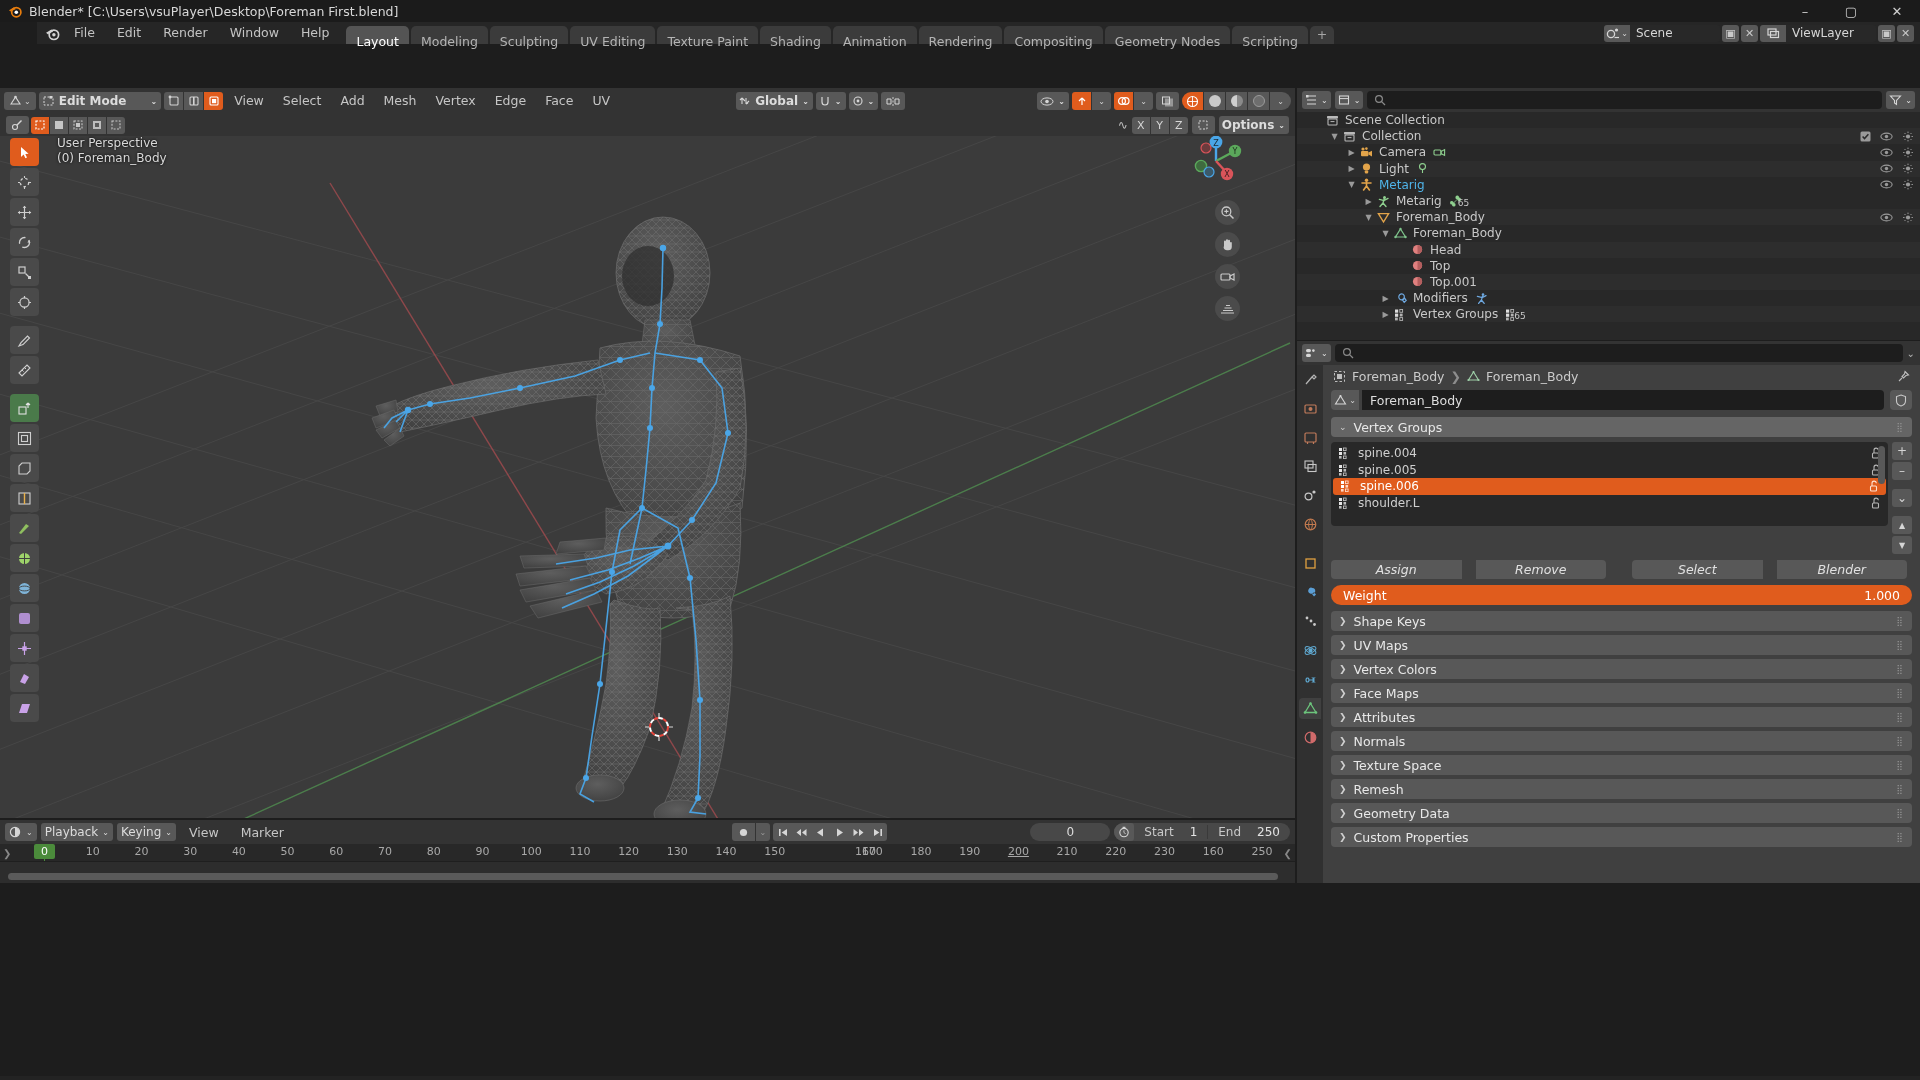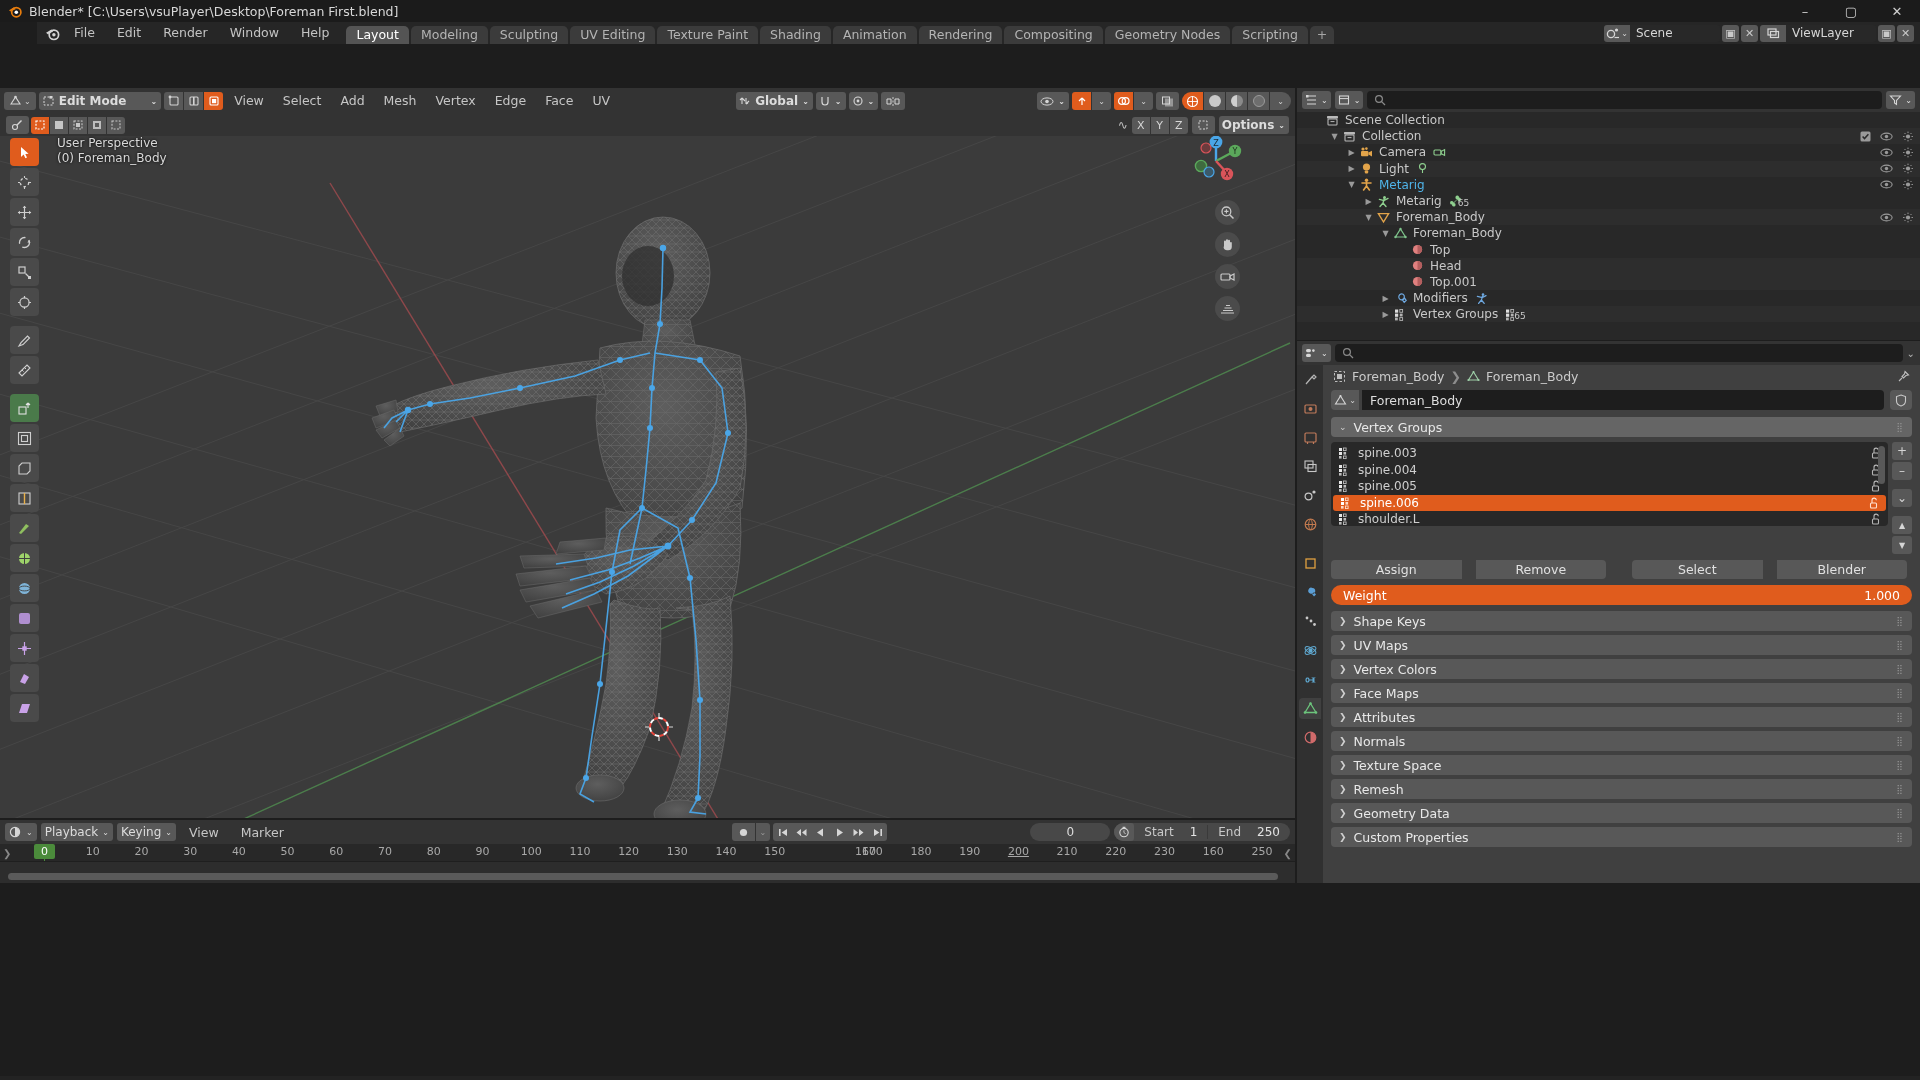--- a/index.html
+++ b/index.html
@@ -16,21 +16,21 @@
     justify-content:center; color:#cfcfcf; font-size:13px; }
 
   
   #topbar { height:22px; background:#262626; display:flex; align-items:flex-end;
     position:relative;margin-left:37px; }
   #topbar .b-icon { width:22px; height:22px; display:flex; align-items:center;
     justify-content:center; margin-left:4px; }
   .menu-item { padding:0 11px; height:22px; line-height:22px; color:#c3c3c3;
     font-size:12.5px; cursor:default; }
   #wstabs { display:flex; align-items:flex-end; height:22px; margin-left:6px; }
-  .wstab { height:18px; line-height:18px; padding:0 10px; color:#b4b4b4;
+  .wstab { height:18px; line-height:18px; padding:7px 10px; color:#b4b4b4;
     background:#3b3b3b; border-radius:5px 5px 0 0; margin-right:2px;
     font-size:12.5px; position:relative; }
   .wstab.active { background:#545454; color:#fff; }
   .wstab.plus { padding:0 7px; background:#3b3b3b; color:#a5a5a5; }
   #topbar-right { margin-left:auto; display:flex; align-items:center; height:22px;
     padding-right:6px; gap:2px; }
   .scene-field { display:flex; align-items:center; height:17px; background:#282828;
     border-radius:3px; }
   .sf-icon { width:26px; height:17px; background:#585858; border-radius:3px 0 0 3px;
     display:flex; align-items:center; justify-content:center; }
@@ -155,21 +155,21 @@
   .vg-row.sel { background:#e05c1d; color:#fff; border-radius:3px; margin:0 2px; }
   .vg-ic { width:16px; display:flex; align-items:center; justify-content:center; }
   .vg-nm { padding-left:6px; }
   .vg-lock { margin-left:auto; }
   #vg-scroll { position:absolute; right:3px; top:4px; width:7px; height:38px;
     background:#585858; border-radius:4px; }
   #vg-side { width:20px; display:flex; flex-direction:column; gap:2px; }
   .vgb { width:20px; height:18px; background:#585858; border-radius:3px;
     display:flex; align-items:center; justify-content:center; color:#d5d5d5; font-size:12px; }
   .vgb.gap { margin-top:7px; }
-  #vg-ops { margin:6px 13px 0 8px; display:flex; gap:20px; }
+  #vg-ops { margin:6px 13px 0 8px; display:flex; gap:20px;font-style:italic; }
   .vg-op { flex:1; height:19px; background:#585858; border-radius:4px;
     display:flex; align-items:center; justify-content:center; font-size:12.5px; color:#e0e0e0; }
   .vg-op.first { border-radius:4px 0 0 4px; margin-right:-5px; }
   .vg-op.second { border-radius:0 4px 4px 0; margin-left:-1px; }
   #weight-row { margin:6px 8px 0 8px; height:20px; background:#e05c1d;
     border-radius:10px; display:flex; align-items:center; padding:0 12px;
     font-size:12.5px; color:#fff; }
   #weight-row .v { margin-left:auto; }
   #panel-stack { margin-top:6px; }
 
@@ -979,42 +979,42 @@
             <svg width="13" height="13" viewBox="0 0 13 13">
               <path d="M6.5 2 L11.5 10 L1.5 10 Z" fill="none" stroke="#7fc48c" stroke-width="1.2"></path>
               <circle cx="6.5" cy="2" r="1.2" fill="#7fc48c"></circle>
               <circle cx="11.5" cy="10" r="1.2" fill="#7fc48c"></circle>
               <circle cx="1.5" cy="10" r="1.2" fill="#7fc48c"></circle>
             </svg>
           </span>
           <span class="ol-lbl">Foreman_Body</span>
           <span class="ol-rest"></span>
         </div>
+        <div class="ol-row alt">
+          <span class="ind" style="width:99px"></span>
+          <span class="tri"></span>
+          <span class="ol-ic">
+            <svg width="13" height="13" viewBox="0 0 13 13">
+              <circle cx="6.5" cy="6.5" r="4.6" fill="#e0807f"></circle>
+              <path d="M6.5 1.9 A4.6 4.6 0 0 1 6.5 11.1 Z" fill="#b45e5e"></path>
+            </svg>
+          </span>
+          <span class="ol-lbl">Head</span>
+          <span class="ol-rest"></span>
+        </div>
         <div class="ol-row">
           <span class="ind" style="width:99px"></span>
           <span class="tri"></span>
           <span class="ol-ic">
             <svg width="13" height="13" viewBox="0 0 13 13">
               <circle cx="6.5" cy="6.5" r="4.6" fill="#e0807f"></circle>
               <path d="M6.5 1.9 A4.6 4.6 0 0 1 6.5 11.1 Z" fill="#b45e5e"></path>
             </svg>
           </span>
           <span class="ol-lbl">Top</span>
-          <span class="ol-rest"></span>
-        </div>
-        <div class="ol-row alt">
-          <span class="ind" style="width:99px"></span>
-          <span class="tri"></span>
-          <span class="ol-ic">
-            <svg width="13" height="13" viewBox="0 0 13 13">
-              <circle cx="6.5" cy="6.5" r="4.6" fill="#e0807f"></circle>
-              <path d="M6.5 1.9 A4.6 4.6 0 0 1 6.5 11.1 Z" fill="#b45e5e"></path>
-            </svg>
-          </span>
-          <span class="ol-lbl">Head</span>
           <span class="ol-rest"></span>
         </div>
         <div class="ol-row alt">
           <span class="ind" style="width:99px"></span>
           <span class="tri"></span>
           <span class="ol-ic">
             <svg width="13" height="13" viewBox="0 0 13 13">
               <circle cx="6.5" cy="6.5" r="4.6" fill="#e0807f"></circle>
               <path d="M6.5 1.9 A4.6 4.6 0 0 1 6.5 11.1 Z" fill="#b45e5e"></path>
             </svg>
@@ -1213,39 +1213,20 @@
         </div>
 
         <div class="panel-hdr">
           <span class="chev">⌄</span>
           <span>Vertex Groups</span>
           <span class="pdots">⣿</span>
         </div>
 
         <div id="vg-box">
           <div id="vg-list">
-            <div class="vg-row">
-              <span class="vg-ic">
-                <svg width="12" height="12" viewBox="0 0 12 12">
-                    <rect x="1" y="1" width="3" height="3" fill="#e6e6e6"></rect>
-                    <rect x="5.5" y="1" width="2.6" height="2.6" fill="none" stroke="#bdbdbd" stroke-width="0.9"></rect>
-                    <rect x="1" y="5" width="3" height="3" fill="#e6e6e6"></rect>
-                    <rect x="5.5" y="5" width="2.6" height="2.6" fill="#bdbdbd"></rect>
-                    <rect x="1" y="9" width="2.6" height="2.6" fill="#bdbdbd"></rect>
-                    <rect x="5.5" y="9" width="2.6" height="2.6" fill="none" stroke="#bdbdbd" stroke-width="0.9"></rect>
-                  </svg>
-              </span>
-              <span class="vg-nm">spine.003</span>
-              <span class="vg-lock">
-                <svg width="11" height="12" viewBox="0 0 11 12">
-                    <path d="M3 6 L3 3.5 A2.2 2.2 0 0 1 7.4 3.2" fill="none" stroke="#b5b5b5" stroke-width="1.1"></path>
-                    <rect x="1.5" y="6" width="6" height="5" rx="1" fill="none" stroke="#b5b5b5" stroke-width="1.1"></rect>
-                  </svg>
-              </span>
-            </div>
             <div class="vg-row">
               <span class="vg-ic">
                 <svg width="12" height="12" viewBox="0 0 12 12">
                     <rect x="1" y="1" width="3" height="3" fill="#e6e6e6"></rect>
                     <rect x="5.5" y="1" width="2.6" height="2.6" fill="none" stroke="#bdbdbd" stroke-width="0.9"></rect>
                     <rect x="1" y="5" width="3" height="3" fill="#e6e6e6"></rect>
                     <rect x="5.5" y="5" width="2.6" height="2.6" fill="#bdbdbd"></rect>
                     <rect x="1" y="9" width="2.6" height="2.6" fill="#bdbdbd"></rect>
                     <rect x="5.5" y="9" width="2.6" height="2.6" fill="none" stroke="#bdbdbd" stroke-width="0.9"></rect>
                   </svg>

